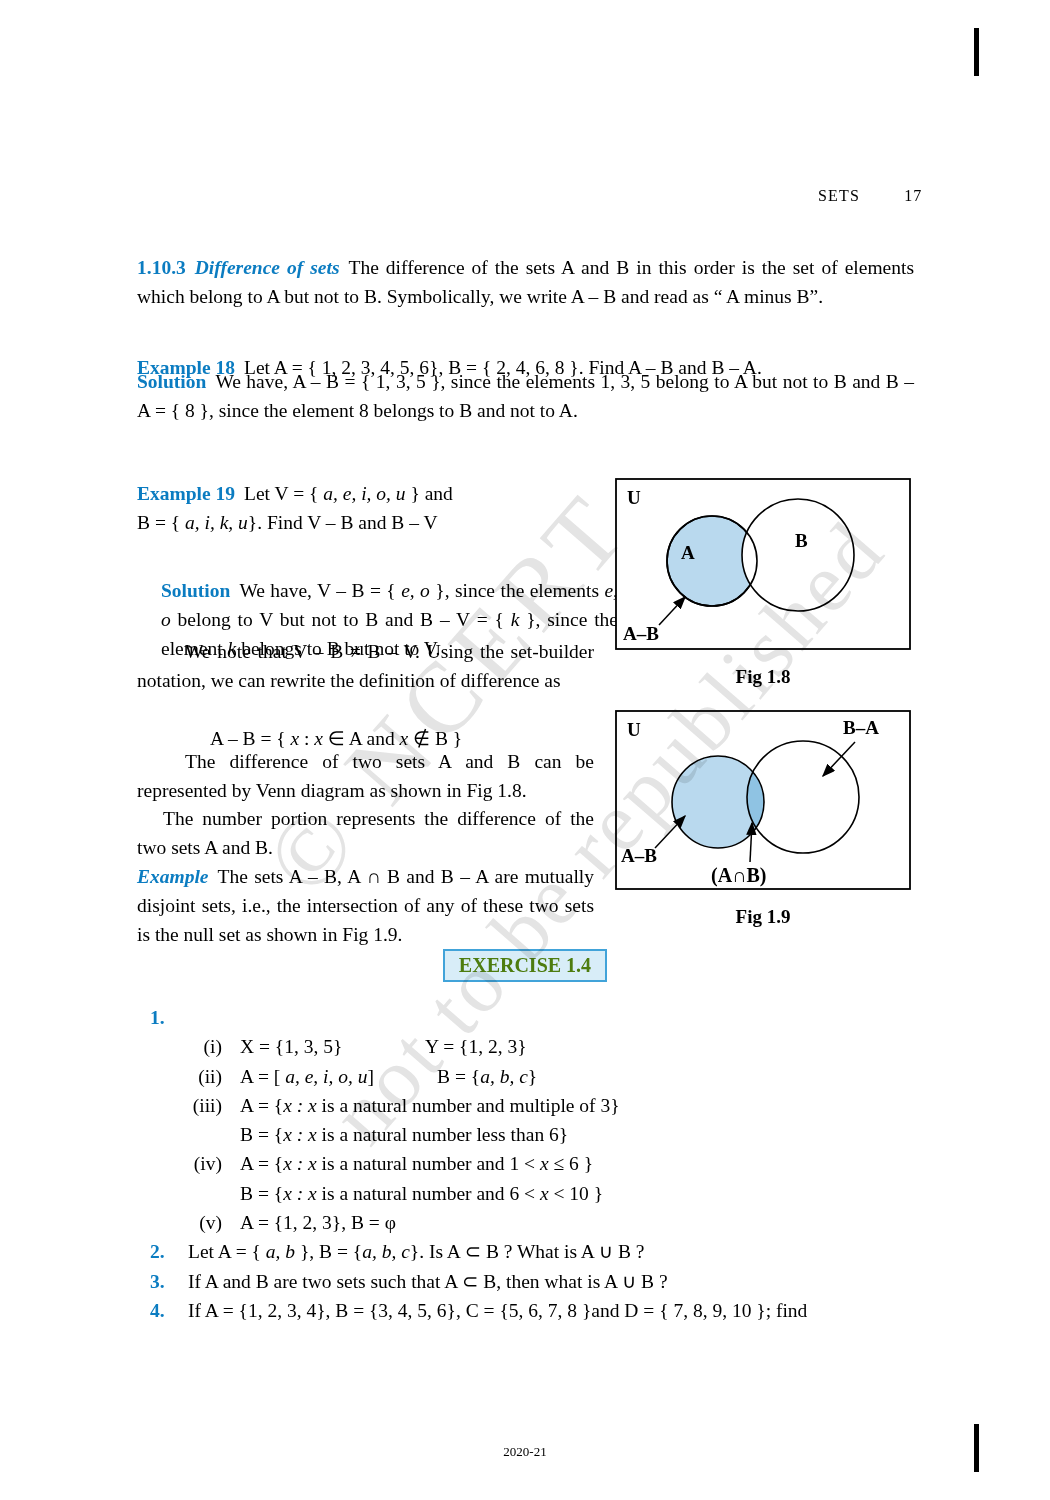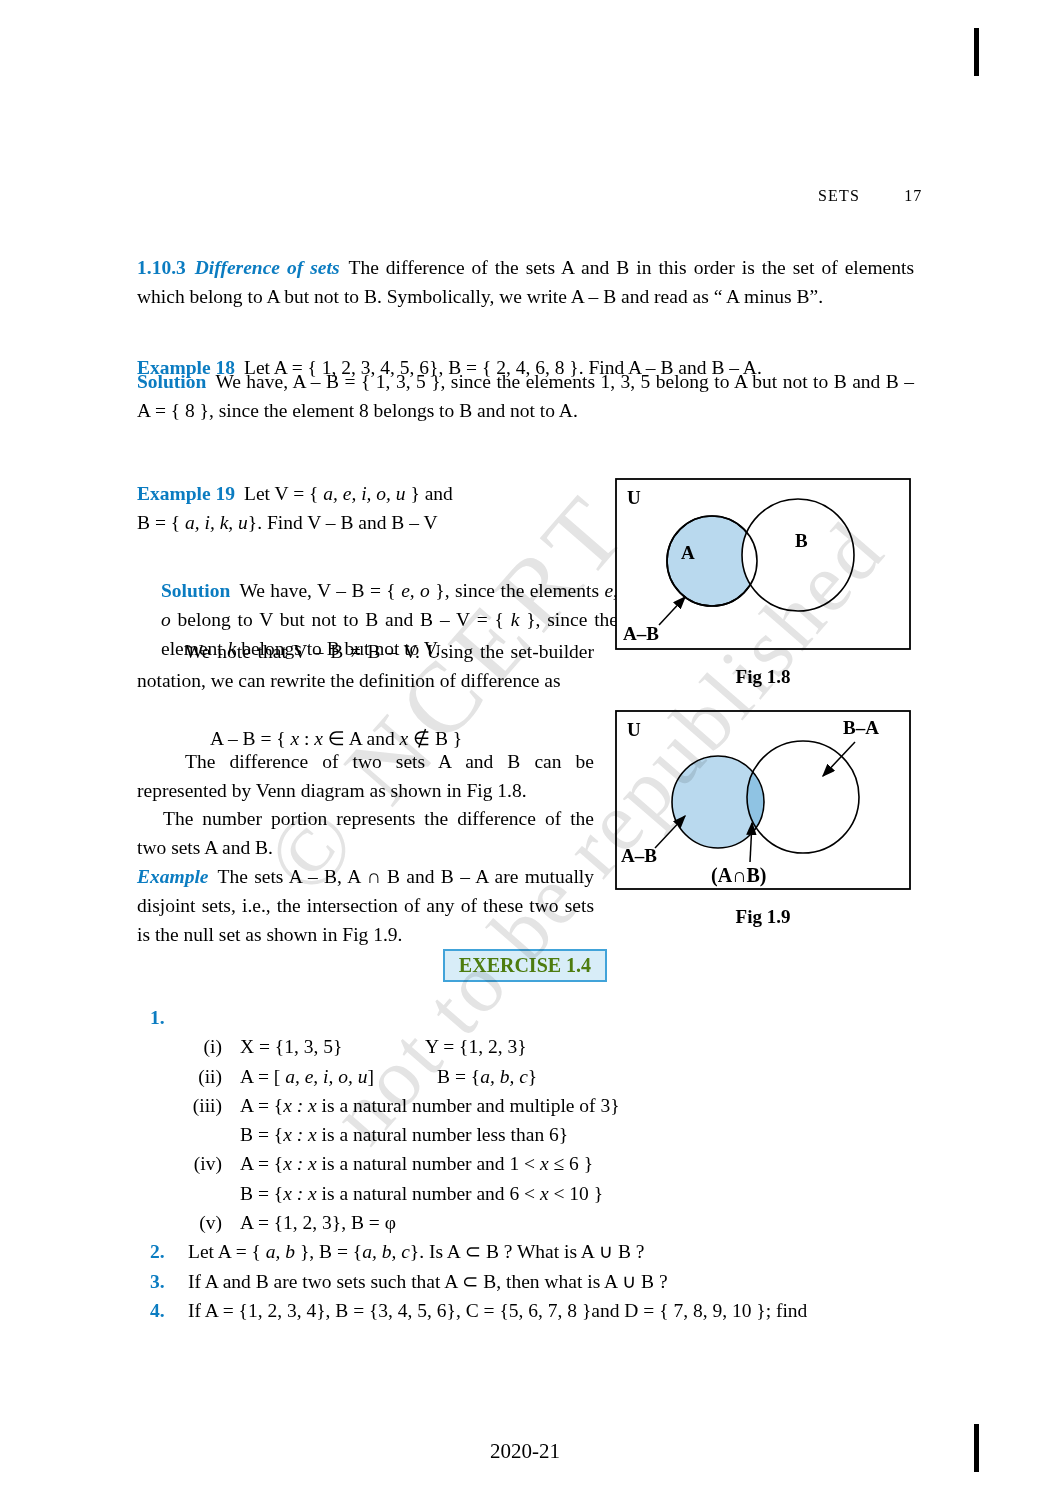--- a/index.html
+++ b/index.html
@@ -45,21 +45,21 @@
   }
 
   #qs { left:137px; top:1003px; width:800px; }
   .xrow { display:flex; align-items:baseline; }
   .qnum { flex:none; display:inline-block; width:38px; padding-left:13px; font-weight:bold; color:#0b7cc1; }
   .subnum { flex:none; display:inline-block; width:85px; text-align:right; }
   .scontent { margin-left:18px; }
   .w185 { display:inline-block; width:185px; }
   .w197 { display:inline-block; width:197px; }
 
-  #ftr { left:0; top:1437px; width:1050px; text-align:center; font-size:21px; }
+  #ftr { left:0; top:1437px; width:1050px; text-align:center; font-size:13px; }
 
   .cropmark { position:absolute; left:974px; width:5px; height:48px; background:#000; }
   #crop-top { top:28px; }
   #crop-bot { top:1424px; }
 
   #wm {
     position:absolute; left:-25px; top:420px; width:1100px; height:680px;
     display:flex; flex-direction:column; justify-content:center; align-items:center; gap:120px;
     transform:rotate(-49deg);
     color:#cdcdcd; opacity:0.55; mix-blend-mode:multiply;

